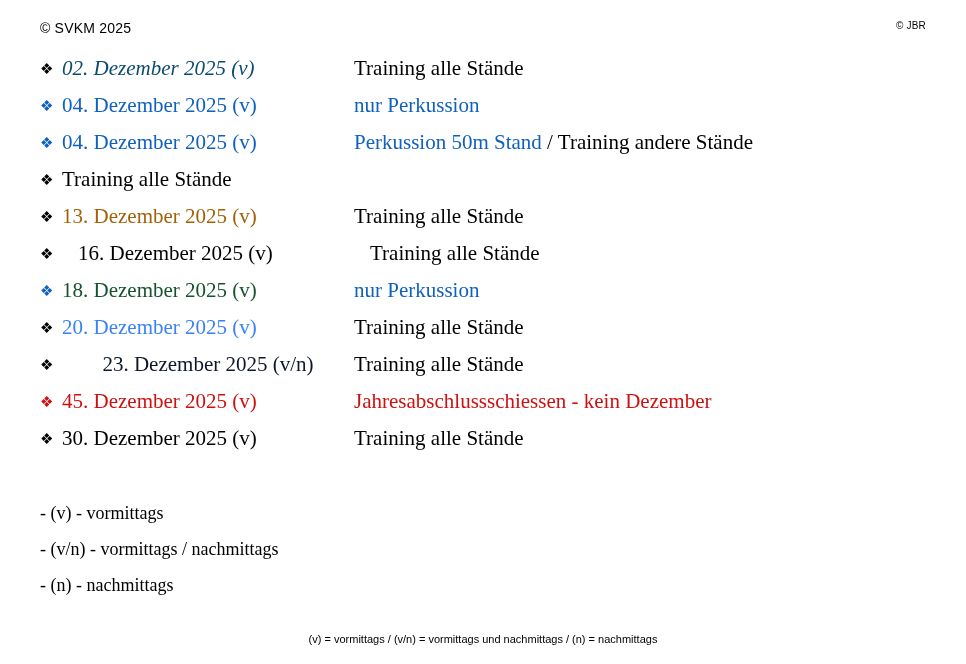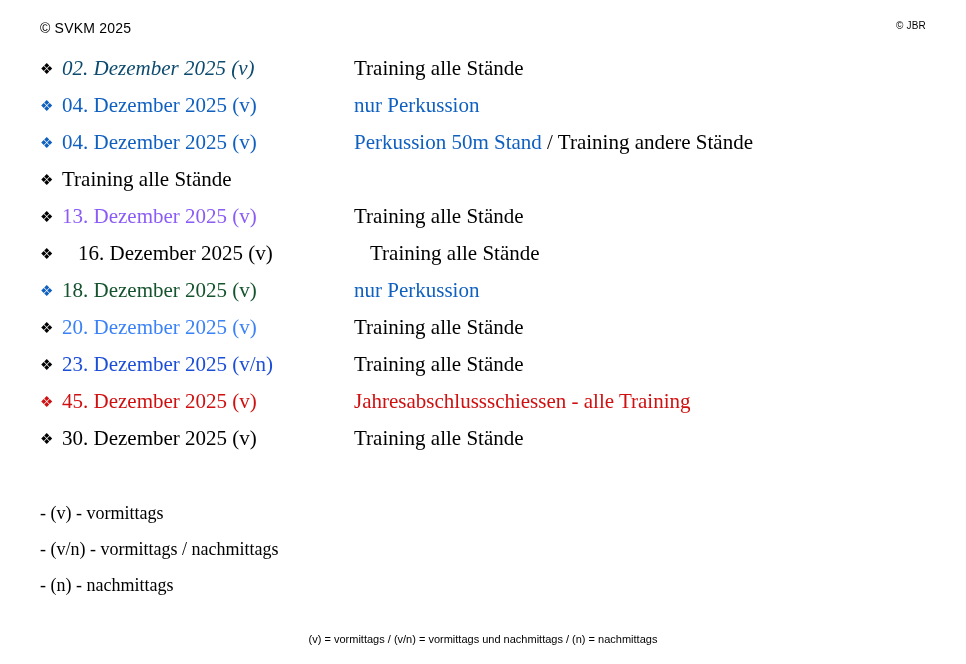--- a/index.html
+++ b/index.html
@@ -118,47 +118,47 @@
       <span class="bullet" style="color: rgb(16, 96, 192);">❖</span>
       <span class="date" style="color: rgb(16, 96, 192);">04. Dezember 2025 (v)</span>
       <span class="desc"><span style="color: rgb(16, 96, 192);">Perkussion 50m Stand</span><span style="color: rgb(0, 0, 0);"> / </span><span style="color: rgb(0, 0, 0);">Training andere Stände</span></span>
     </div>
     <div class="row">
       <span class="bullet" style="color: rgb(0, 0, 0);">❖</span>
       <span class="desc"><span style="color: rgb(0, 0, 0);">Training alle Stände</span></span>
     </div>
     <div class="row">
       <span class="bullet" style="color: rgb(0, 0, 0);">❖</span>
-      <span class="date" style="color: #8b5cf6;">13. Dezember 2025 (v)</span>
+      <span class="date" style="color: #a16207;">13. Dezember 2025 (v)</span>
       <span class="desc"><span style="color: rgb(0, 0, 0);">Training alle Stände</span></span>
     </div>
     <div class="row">
       <span class="bullet" style="color: rgb(0, 0, 0);">❖</span>
       <span class="date" style="color: rgb(0, 0, 0); margin-left: 16px;">16. Dezember 2025 (v)</span>
       <span class="desc"><span style="color: rgb(0, 0, 0);">Training alle Stände</span></span>
     </div>
     <div class="row">
       <span class="bullet" style="color: rgb(16, 96, 192);">❖</span>
       <span class="date" style="color: #14532d;">18. Dezember 2025 (v)</span>
       <span class="desc"><span style="color: rgb(16, 96, 192);">nur Perkussion</span></span>
     </div>
     <div class="row">
       <span class="bullet" style="color: rgb(0, 0, 0);">❖</span>
       <span class="date" style="color: #3b82f6;">20. Dezember 2025 (v)</span>
       <span class="desc"><span style="color: rgb(0, 0, 0);">Training alle Stände</span></span>
     </div>
     <div class="row">
       <span class="bullet" style="color: rgb(0, 0, 0);">❖</span>
-      <span class="date" style="color: #1d4ed8;">23. Dezember 2025 (v/n)</span>
+      <span class="date" style="color: #0f172a; text-align: center;">23. Dezember 2025 (v/n)</span>
       <span class="desc"><span style="color: rgb(0, 0, 0);">Training alle Stände</span></span>
     </div>
     <div class="row">
       <span class="bullet" style="color: rgb(208, 16, 16);">❖</span>
       <span class="date" style="color: rgb(208, 16, 16);">45. Dezember 2025 (v)</span>
-      <span class="desc"><span style="color: rgb(208, 16, 16);">Jahresabschlussschiessen - alle Training</span></span>
+      <span class="desc"><span style="color: rgb(208, 16, 16);">Jahresabschlussschiessen - kein Dezember</span></span>
     </div>
     <div class="row">
       <span class="bullet" style="color: rgb(0, 0, 0);">❖</span>
       <span class="date" style="color: rgb(0, 0, 0);">30. Dezember 2025 (v)</span>
       <span class="desc"><span style="color: rgb(0, 0, 0);">Training alle Stände</span></span>
     </div>
   </div>
 
 <div class="legend">
     <div class="legend-row">- (v) - vormittags</div>

